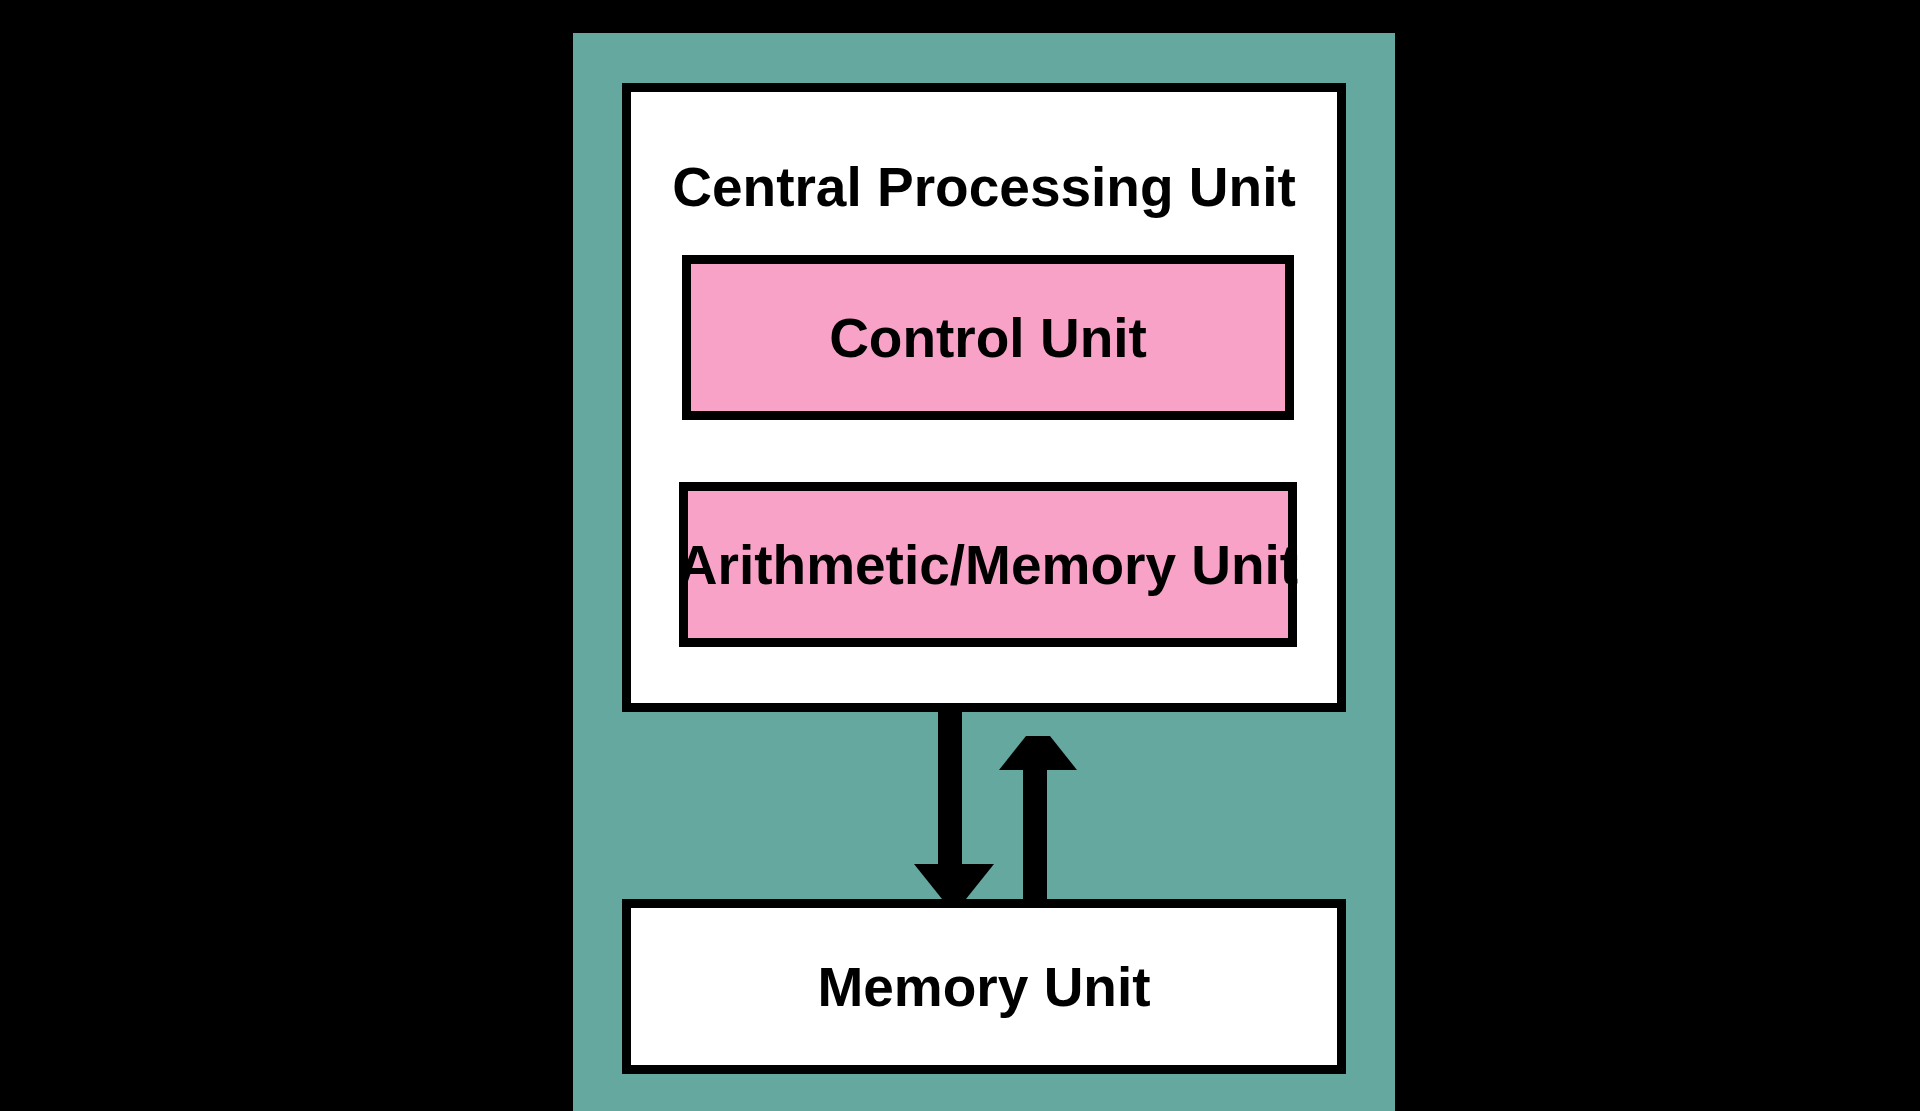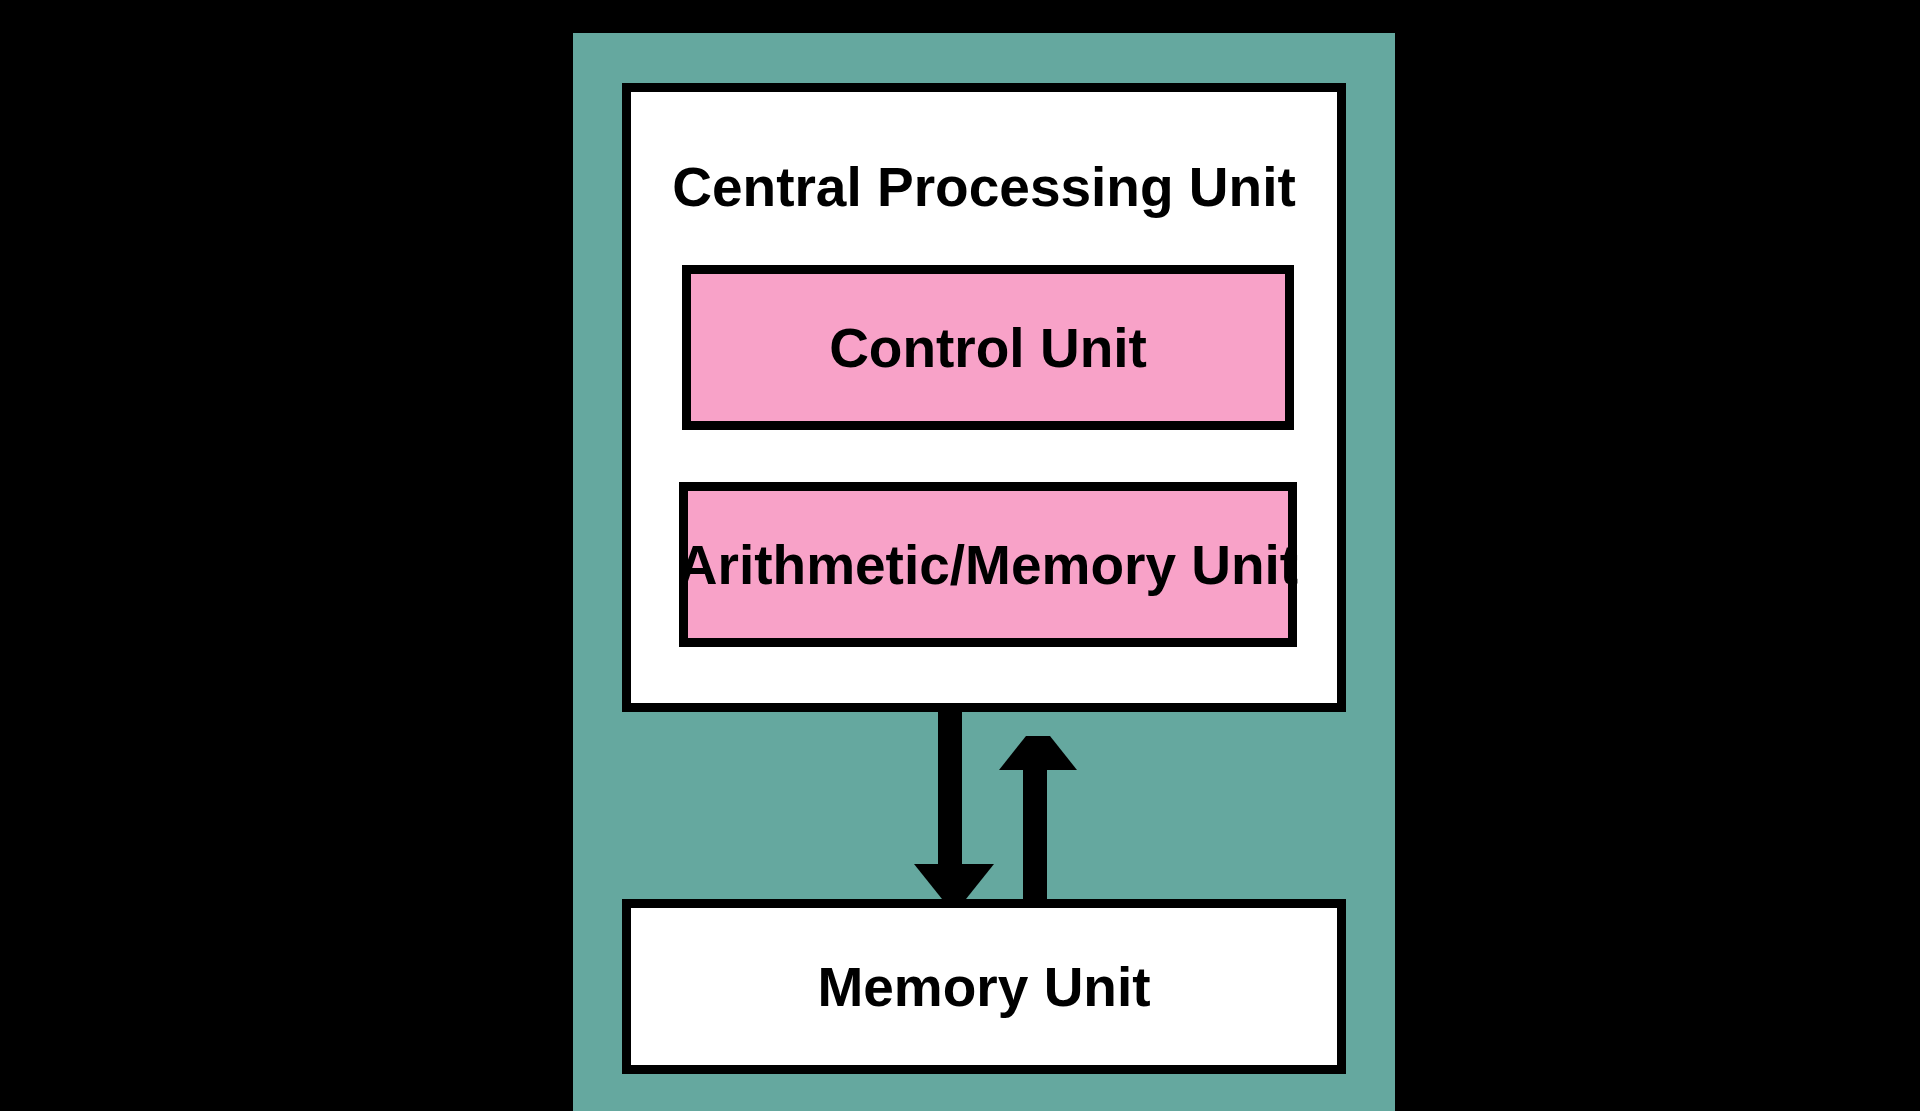--- a/index.html
+++ b/index.html
@@ -50,21 +50,21 @@
     background: var(--unit-fill);
     border: 9px solid var(--line);
     display: flex;
     align-items: center;
     justify-content: center;
     font-size: 55px;
     font-weight: bold;
     color: var(--text);
     white-space: nowrap;
   }
-  .control-box { left: 51px; top: 163px; width: 612px; height: 165px; margin-top: 10px; }
+  .control-box { left: 51px; top: 163px; width: 612px; height: 165px; }
   .alu-box     { left: 48px; top: 390px; width: 618px; height: 165px; }
 
   .memory-box {
     position: absolute;
     left: 598px; top: 875px;
     width: 724px; height: 175px;
     background: var(--box-fill);
     border: 9px solid var(--line);
     display: flex;
     align-items: center;

